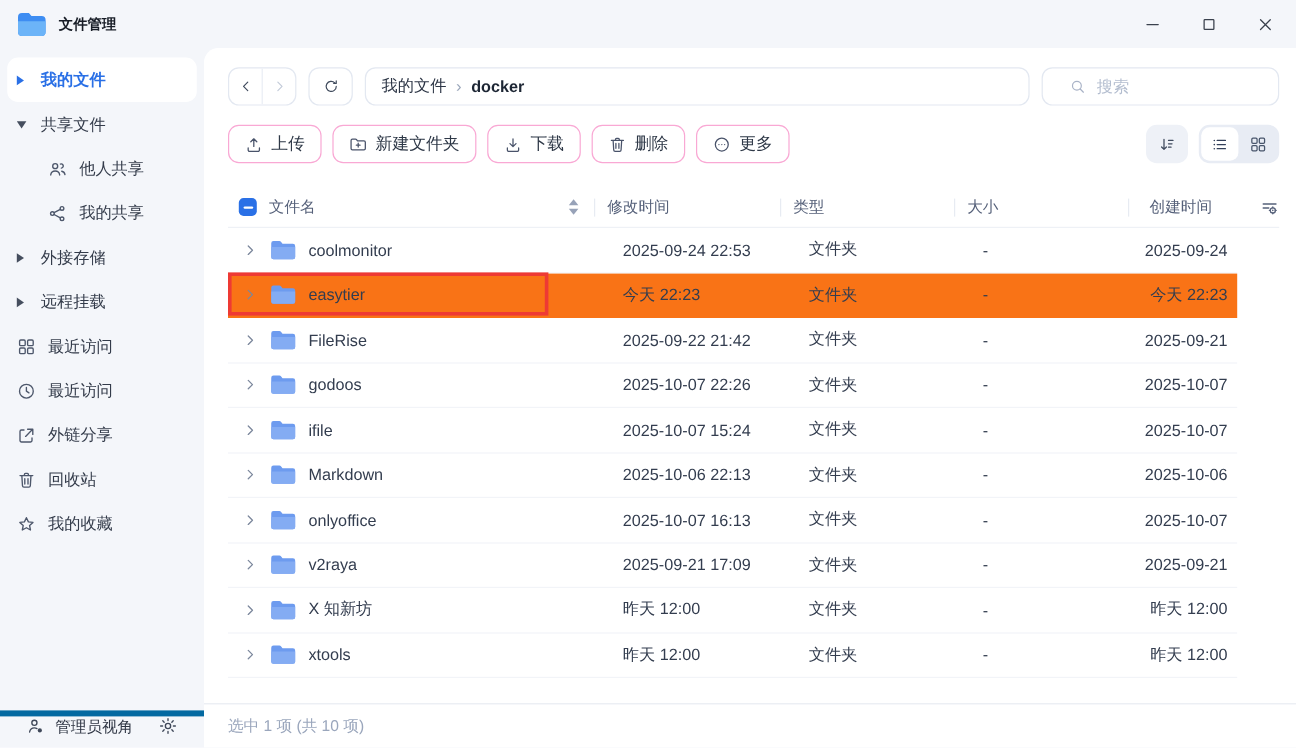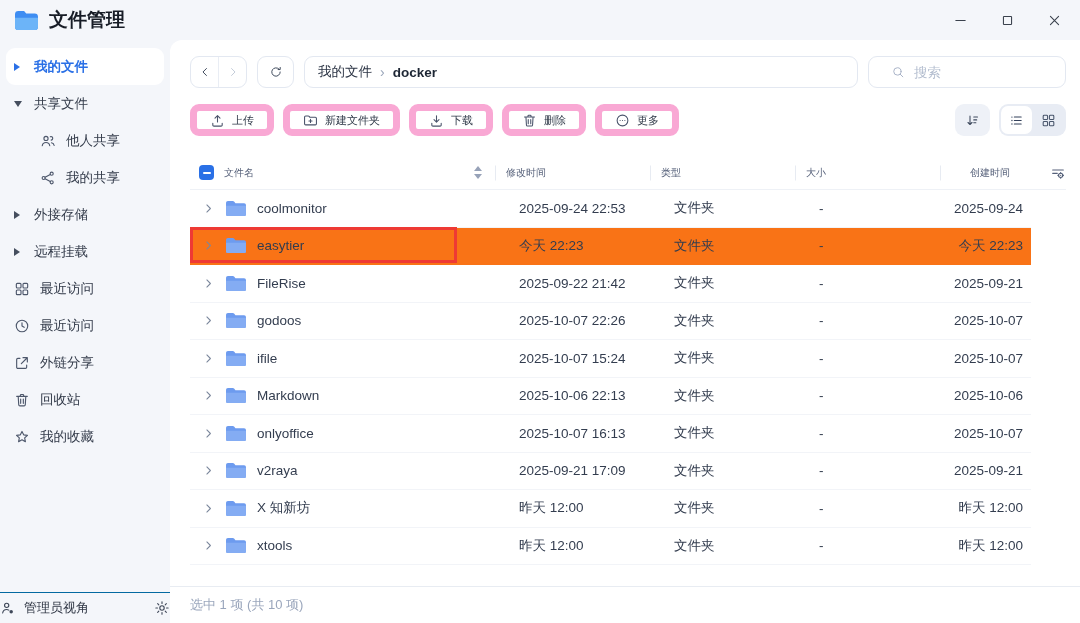--- a/index.html
+++ b/index.html
@@ -6,64 +6,64 @@
   body{
     width:1080px;height:623px;position:relative;overflow:hidden;
     background:#f4f6fa;color:#2b3547;
     font-family:"Liberation Sans","DejaVu Sans",sans-serif;
     -webkit-font-smoothing:antialiased;
   }
   svg.line{stroke:currentColor;fill:none;stroke-width:1.7;stroke-linecap:round;stroke-linejoin:round;display:block}
   
   .titlebar{position:absolute;top:0;left:0;right:0;height:40px;display:flex;align-items:center;padding:0 18px 0 14px;box-sizing:border-box}
   .app-ic{width:25px;height:23px;margin-right:10px}
-  .app-title{font-size:19px;font-weight:700;color:#171c26}
+  .app-title{font-size:12px;font-weight:700;color:#171c26}
   .win-controls{margin-left:auto;display:flex;gap:32px;align-items:center}
   .wc{width:15px;height:15px;color:#3a414d;display:flex;align-items:center;justify-content:center;cursor:default}
   
   .sidebar{position:absolute;top:40px;left:0;width:170px;bottom:31px;padding-top:8px;box-sizing:border-box;overflow:hidden}
   .side-item{height:37px;display:flex;align-items:center;margin:0 6px;padding:0 8px;border-radius:9px;font-size:13.5px;color:#333b4a;gap:10px;cursor:default}
   .side-item .ic{width:16px;height:16px;flex:0 0 auto;color:#4d576b;display:flex}
   .side-item.selected{background:#fff;color:#2a70e6;font-weight:600}
   .side-item.sub{padding-left:34px}
   .tri-wrap{width:10px;display:flex;justify-content:flex-start}
   .tri-r{width:0;height:0;border-top:4.5px solid transparent;border-bottom:4.5px solid transparent;border-left:6px solid #454e5e}
   .selected .tri-r{border-left-color:#2a70e6}
   .tri-d{width:0;height:0;border-left:4.5px solid transparent;border-right:4.5px solid transparent;border-top:6px solid #454e5e}
-  .side-footer{position:absolute;left:0;bottom:0;width:170px;height:31px;border-top:1px solid #0369a1;display:flex;align-items:center;padding:0 0;box-sizing:border-box;gap:8px;font-size:13px;color:#2f3644;background:#f4f6fa}
+  .side-footer{position:absolute;left:0;bottom:0;width:170px;height:31px;border-top:5px solid #0369a1;display:flex;padding:0 22px;box-sizing:border-box;gap:8px;font-size:13px;color:#2f3644;background:#f4f6fa}
   .side-footer .ic{width:16px;height:16px;color:#3f4859;display:flex}
   .side-footer .gear{margin-left:auto}
   
   .main{position:absolute;left:170px;top:40px;right:0;bottom:31px;background:#fff;border-top-left-radius:12px;padding:16px 14px 0 20px;box-sizing:border-box}
   .navrow{display:flex;align-items:center;gap:10px}
   .histgroup{display:flex;height:32px;border:1px solid #e3e8f1;border-radius:9px;overflow:hidden;background:#fff;box-sizing:border-box}
   .histbtn{width:27px;display:flex;align-items:center;justify-content:center;color:#3f4a5c}
   .histbtn.fwd{border-left:1px solid #e9edf4;color:#c3cbd9}
   .histbtn svg,.iconbtn svg{width:14px;height:14px}
   .iconbtn{width:37px;height:32px;border:1px solid #e3e8f1;border-radius:9px;display:flex;align-items:center;justify-content:center;color:#3f4a5c;background:#fff;box-sizing:border-box}
   .breadcrumb{flex:1;height:32px;border:1px solid #e3e8f1;border-radius:9px;display:flex;align-items:center;padding:0 13px;gap:8px;font-size:13.5px;box-sizing:border-box;color:#2c3545}
   .bc-sep{color:#9aa6ba;font-size:14px}
   .bc-cur{font-weight:700;color:#1d2634}
   .search{width:198px;height:32px;border:1px solid #e3e8f1;border-radius:9px;display:flex;align-items:center;padding:0 22px;gap:7px;box-sizing:border-box;color:#a9b3c7}
   .search svg{width:14px;height:14px}
   .search input{border:none;outline:none;flex:1;min-width:0;font-size:13.5px;background:transparent;color:#333;font-family:inherit}
   .search input::placeholder{color:#b3bdcf}
   
   .toolrow{display:flex;align-items:center;gap:9px;margin-top:16px}
-  .tbtn{height:32px;border:7px solid #f9a8d4;border-radius:9px;background:#fff;display:flex;align-items:center;gap:7px;padding:0 13px;font-size:11px;color:#2e3847;font-weight:500;cursor:default;box-sizing:border-box}
+  .tbtn{height:32px;border:1px solid #f9a8d4;border-radius:9px;background:#fff;display:flex;align-items:center;gap:7px;padding:0 13px;font-size:14px;color:#2e3847;font-weight:500;cursor:default;box-sizing:border-box}
   .tbtn .ic{width:15px;height:15px;color:#49536a;display:flex}
   .tool-right{margin-left:auto;display:flex;gap:9px;align-items:center}
   .sortbtn{width:35px;height:32px;background:#eef1f7;border-radius:9px;display:flex;align-items:center;justify-content:center;color:#3f4a5e}
   .sortbtn svg{width:15px;height:15px}
   .viewseg{height:32px;background:#e8ecf4;border-radius:9px;display:flex;align-items:center;padding:2px;box-sizing:border-box;gap:1px}
   .seg{width:31px;height:28px;border-radius:7px;display:flex;align-items:center;justify-content:center;color:#49566c}
   .seg svg{width:15px;height:15px}
   .seg.active{background:#fff;color:#33405a}
   
-  .thead{display:flex;align-items:center;margin-top:20px;height:33px;font-size:10px;color:#56617a;border-bottom:1px solid #eef1f6}
+  .thead{display:flex;align-items:center;margin-top:20px;height:33px;font-size:13px;color:#56617a;border-bottom:1px solid #eef1f6}
   .col-name{flex:1;display:flex;align-items:center;min-width:0;padding-left:9px;box-sizing:border-box}
   .col-mod{width:155px;box-sizing:border-box;padding-left:11px}
   .col-type{width:145px;box-sizing:border-box;padding-left:11px}
   .col-size{width:145px;box-sizing:border-box;padding-left:11px}
   .col-created{width:78px;box-sizing:border-box;padding-right:8px;text-align:right;white-space:nowrap}
   .thead .hcol{position:relative;height:100%;display:flex;align-items:center}
   .thead .col-created{justify-content:flex-end}
   .thead .hcol::before{content:"";position:absolute;left:0;top:50%;transform:translateY(-50%);width:1px;height:15px;background:#e7ebf2}
   .checkbox{width:15px;height:15px;border-radius:4px;background:#2a70e6;display:flex;align-items:center;justify-content:center;margin-right:10px;flex:0 0 auto}
   .checkbox::after{content:"";width:8px;height:2px;background:#fff;border-radius:1px}

